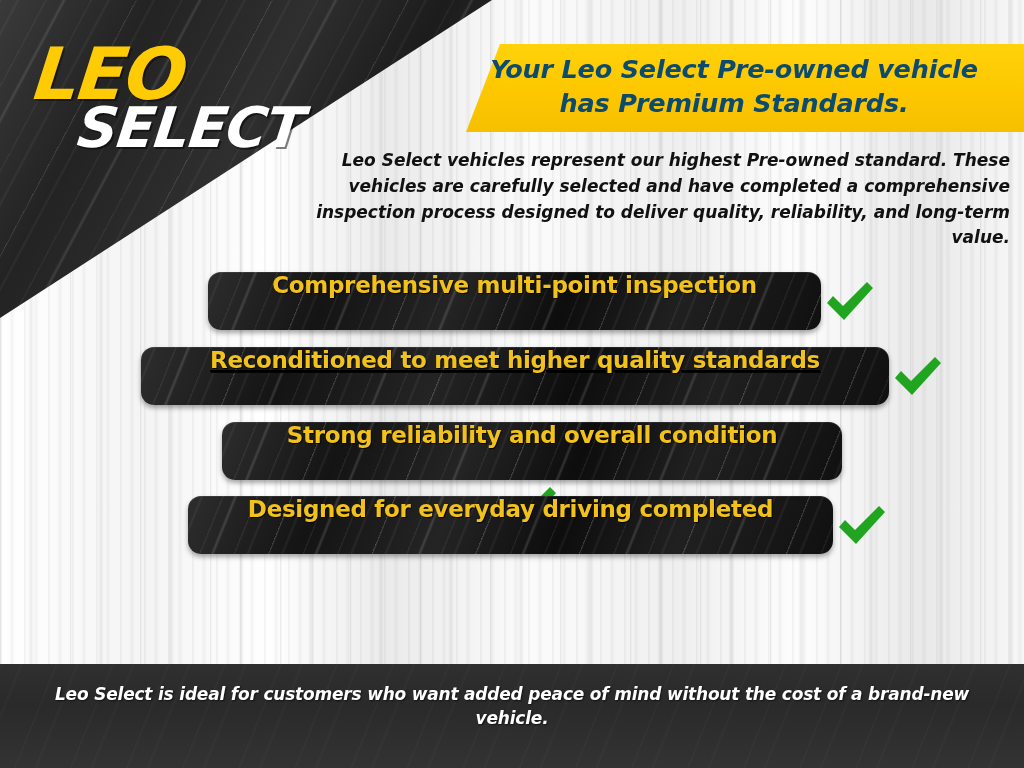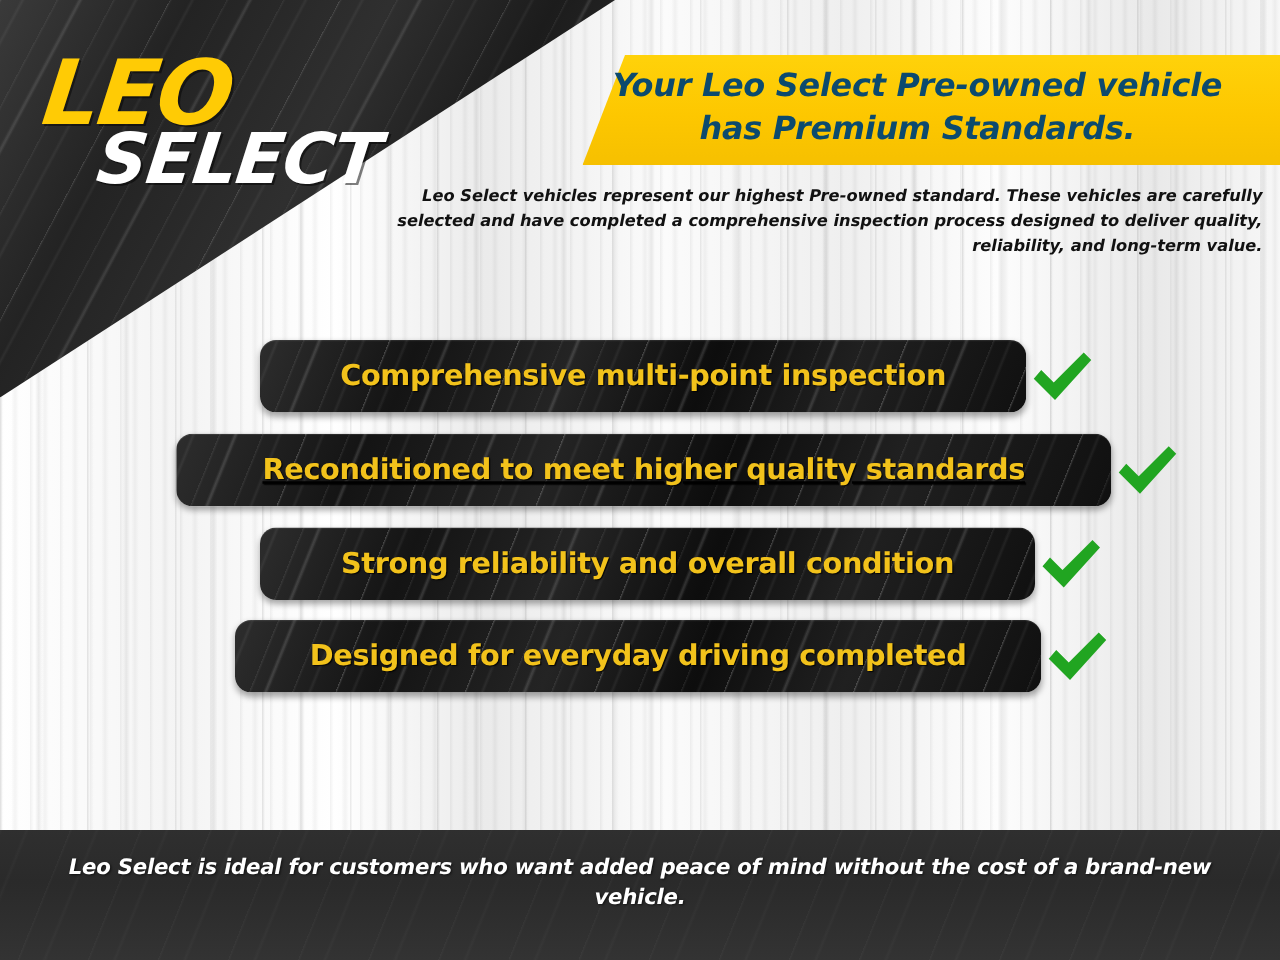--- a/index.html
+++ b/index.html
@@ -111,39 +111,38 @@
     letter-spacing: -0.2px;
   }
 
   
   .body-copy {
     position: absolute;
     left: 310px; top: 148px;
     width: 700px;
     text-align: right;
     font-family: "DejaVu Sans", sans-serif;
-    font-size: 13px;
+    font-size: 17px;
     font-weight: bold;
     font-style: italic;
     color: #111111;
     line-height: 1.52;
   }
 
   
   .feature-row {
     position: absolute;
     display: flex;
     align-items: center;
   }
   .pill {
     position: relative;
     height: 58px;
     border-radius: 13px;
     display: flex;
-    align-items: center;
     justify-content: center;
     overflow: hidden;
     box-shadow: 0 3px 5px rgba(0,0,0,0.35), 0 1px 0 rgba(255,255,255,0.08) inset;
     background:
       repeating-linear-gradient(112deg,
         rgba(255,255,255,0.085) 0px, rgba(255,255,255,0.00) 2px,
         rgba(255,255,255,0.00) 11px, rgba(255,255,255,0.06) 13px,
         rgba(255,255,255,0.00) 15px, rgba(255,255,255,0.00) 32px),
       repeating-linear-gradient(112deg,
         rgba(255,255,255,0.14) 0px, rgba(255,255,255,0.00) 1.5px,
@@ -227,21 +226,21 @@
 
   <div class="feature-row" style="left:141px; top:347px;">
     <div class="pill" style="width:748px;text-decoration:underline;">
       <span class="pill-label">Reconditioned to meet higher quality standards</span>
     </div>
     <svg class="check" viewBox="0 0 56 52">
       <path d="M6 28 L12 21 L22 31 L46 7 L52 13 L23 45 Z" fill="#21A521"></path>
     </svg>
   </div>
 
-  <div class="feature-row" style="left:208px; top:422px;">
+  <div class="feature-row" style="left:222px; top:422px;flex-direction:column;">
     <div class="pill" style="width:620px;">
       <span class="pill-label">Strong reliability and overall condition</span>
     </div>
     <svg class="check" viewBox="0 0 56 52">
       <path d="M6 28 L12 21 L22 31 L46 7 L52 13 L23 45 Z" fill="#21A521"></path>
     </svg>
   </div>
 
   <div class="feature-row" style="left:188px; top:496px;">
     <div class="pill" style="width:645px;">

